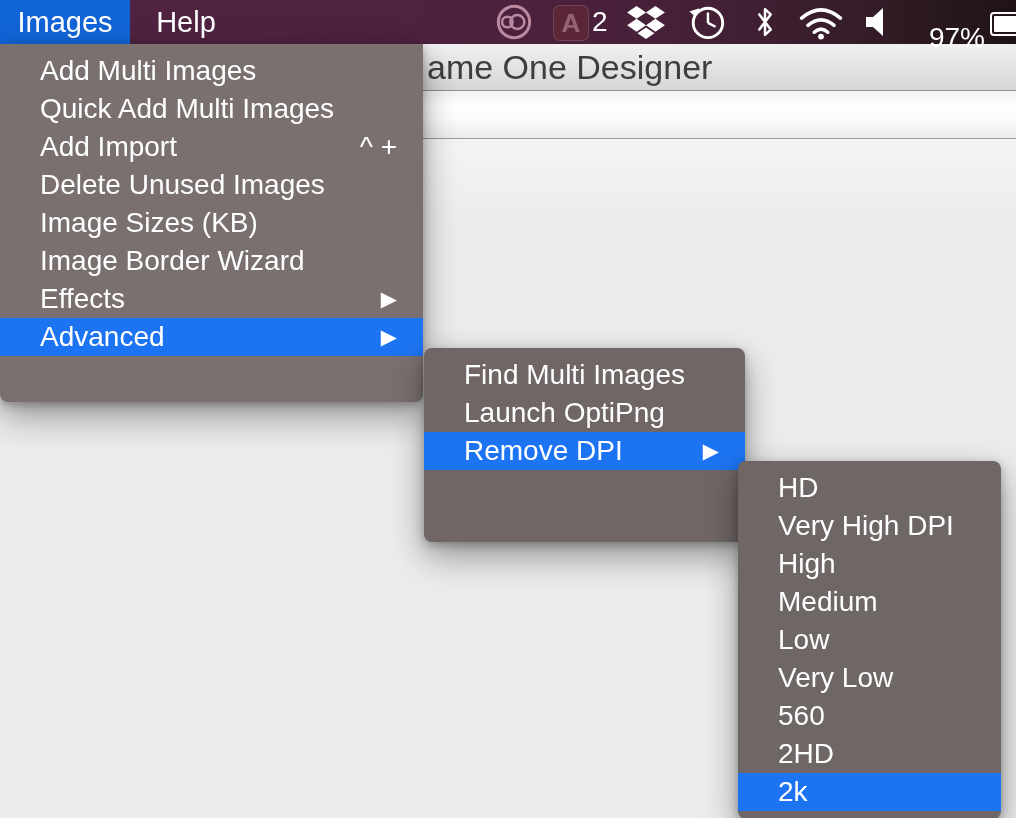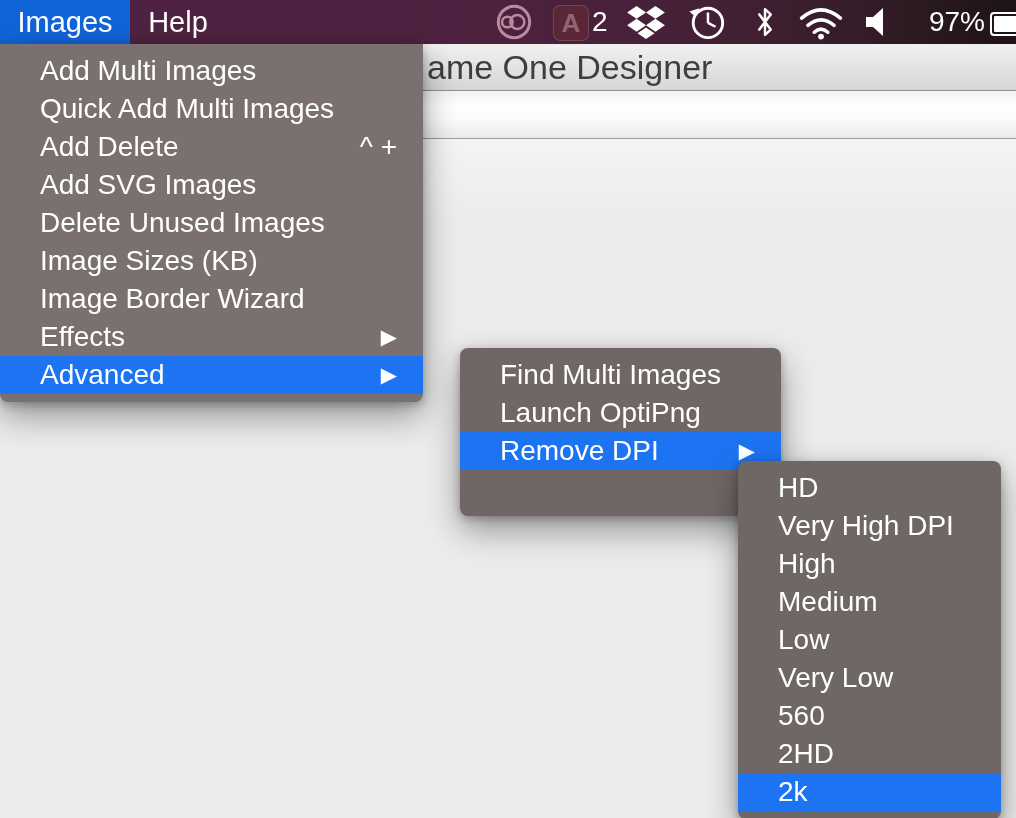--- a/index.html
+++ b/index.html
@@ -60,22 +60,22 @@
   .menu{
     position:absolute;color:#ffffff;font-size:28px;
     padding:8px 0;box-sizing:border-box;
     box-shadow:0 14px 34px rgba(0,0,0,0.38),0 3px 10px rgba(0,0,0,0.25);
   }
   .menu-1{
     left:0;top:44px;width:423px;height:358px;
     background:#7b7070;border-radius:0 0 8px 8px;
   }
   .menu-2{
-    left:424px;top:348px;width:321px;height:168px;
-    background:#706666;border-radius:8px;margin-left:36px;
+    left:424px;top:348px;width:321px;height:194px;
+    background:#706666;border-radius:8px;
   }
   .menu-3{
     left:738px;top:461px;width:263px;height:358px;
     background:#6f6666;border-radius:8px;
   }
   .menu-item{
     position:relative;height:38px;line-height:38px;
     padding-left:40px;padding-right:26px;white-space:nowrap;
   }
   .menu-item.highlighted{background:var(--accent,#1d74f2);}
@@ -88,21 +88,21 @@
 <body style="--accent: #1d74f2; --bar-accent: #1164d8;">
 
 <div class="window-titlebar">
   <div class="window-title">ame One Designer</div>
 </div>
 <div class="window-toolbar"></div>
 <div class="window-content"></div>
 
 <div class="menubar">
   <div class="menubar-item active" style="left:0;width:130px;">Images</div>
-  <div class="menubar-item" style="left:132px;width:92px;">Help</div>
+  <div class="menubar-item" style="left:140px;width:92px;">Help</div>
 
   <div class="mb-icon" style="left:495px;top:3px;">
     <svg width="38" height="38" viewBox="0 0 40 40">
       <circle cx="20" cy="20" r="16.5" fill="none" stroke="#bb8aa1" stroke-width="3.2"></circle>
       <circle cx="13" cy="20" r="5.6" fill="none" stroke="#bb8aa1" stroke-width="2.6"></circle>
       <circle cx="23.5" cy="20" r="7.4" fill="none" stroke="#bb8aa1" stroke-width="2.6"></circle>
     </svg>
   </div>
 
   <div class="app-badge">A</div>
@@ -141,32 +141,31 @@
       <circle cx="23" cy="30.5" r="3" fill="#ffffff"></circle>
     </svg>
   </div>
 
   <div class="mb-icon" style="left:866px;top:7px;">
     <svg width="26" height="30" viewBox="0 0 26 30">
       <polygon points="0,10 7,10 17,1 17,29 7,20 0,20" fill="#ffffff"></polygon>
     </svg>
   </div>
 
-  <div class="battery-text" style="left:910px;width:75px;">97%</div>
+  <div class="battery-text" style="left:910px;width:75px;margin-top:16px;">97%</div>
 
   <div class="battery-shell">
     <div class="battery-fill"></div>
   </div>
 </div>
 
 <div class="menu menu-1">
     <div class="menu-item"><span>Add Multi Images</span></div>
     <div class="menu-item"><span>Quick Add Multi Images</span></div>
-    <div class="menu-item"><span>Add Delete</span><span class="mi-right">^ +</span></div>
-    <div class="menu-item"><span>Add SVG Images</span></div>
+    <div class="menu-item"><span>Add Import</span><span class="mi-right">^ +</span></div>
     <div class="menu-item"><span>Delete Unused Images</span></div>
     <div class="menu-item"><span>Image Sizes (KB)</span></div>
     <div class="menu-item"><span>Image Border Wizard</span></div>
     <div class="menu-item"><span>Effects</span><span class="mi-right mi-arrow">▶</span></div>
     <div class="menu-item highlighted"><span>Advanced</span><span class="mi-right mi-arrow">▶</span></div>
   </div>
 <div class="menu menu-2">
     <div class="menu-item"><span>Find Multi Images</span></div>
     <div class="menu-item"><span>Launch OptiPng</span></div>
     <div class="menu-item highlighted"><span>Remove DPI</span><span class="mi-right mi-arrow">▶</span></div>

